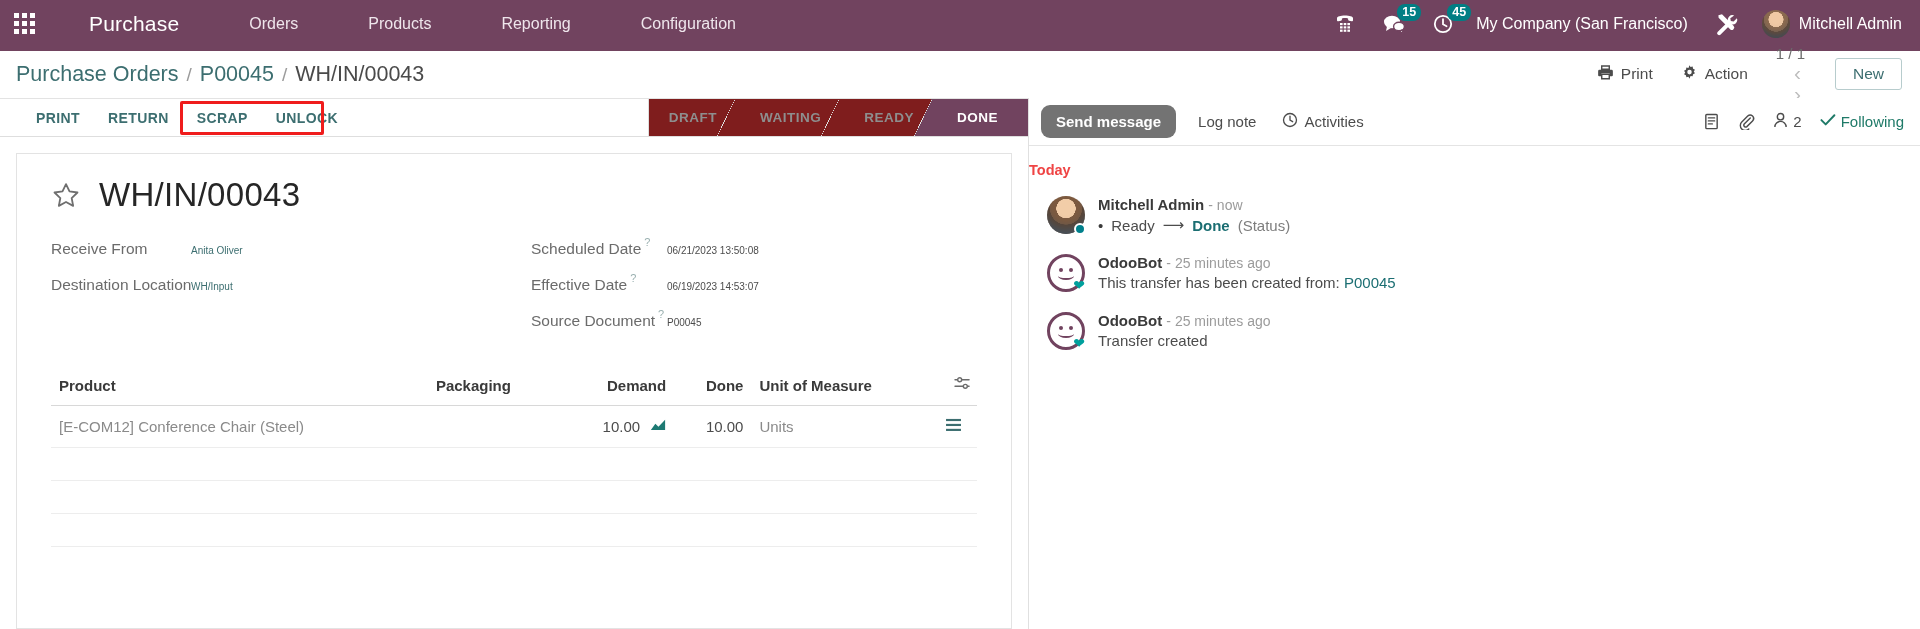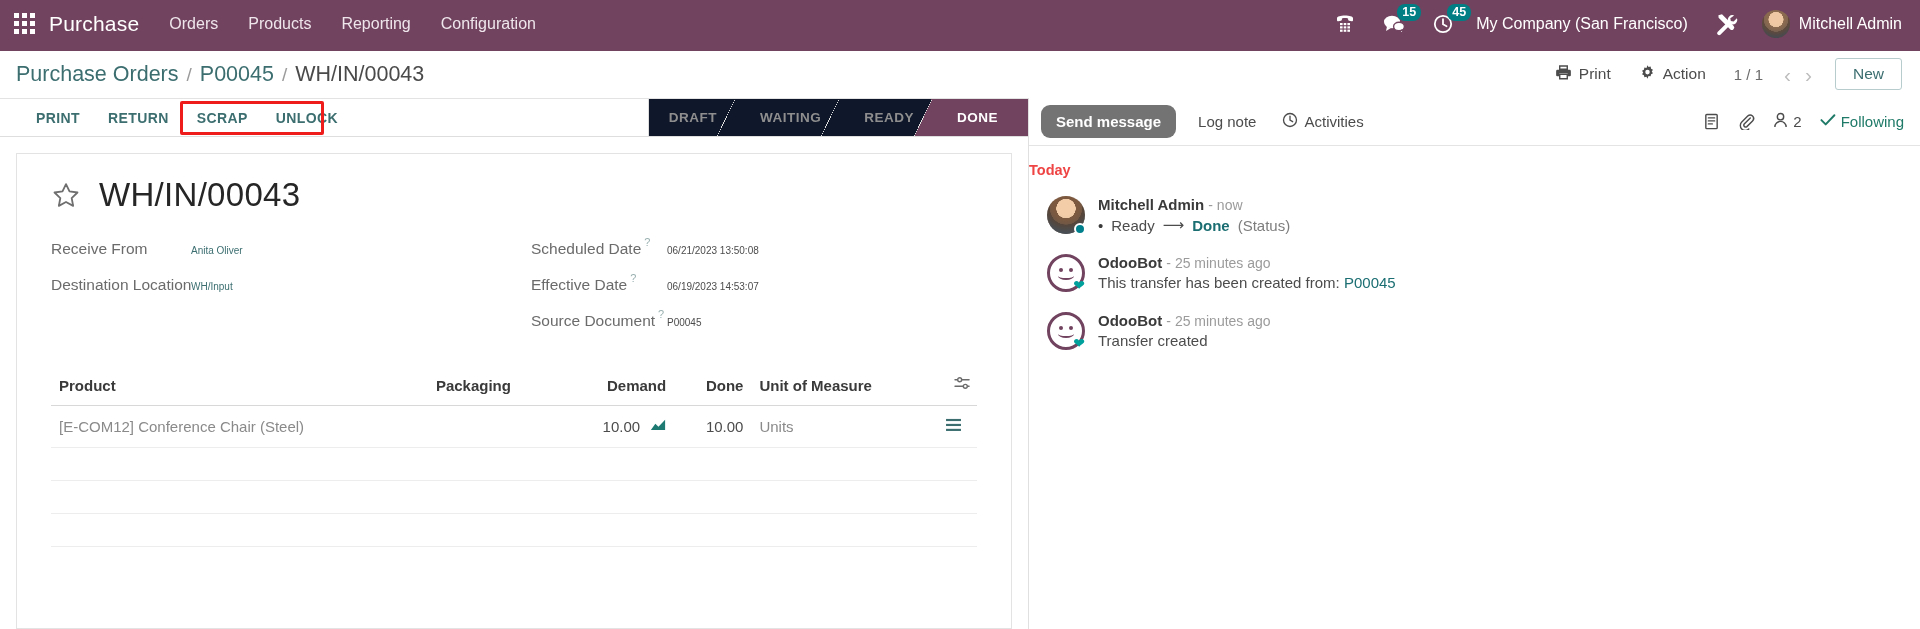--- a/index.html
+++ b/index.html
@@ -13,20 +13,21 @@
   }
   .app { width: 1920px; height: 629px; display: flex; flex-direction: column; }
 
   
   .navbar {
     height: 51px; flex: 0 0 51px;
     background: #71435f;
     display: flex; align-items: center;
     color: #ffffff;
     padding: 0 18px 4px 14px;
+    gap: 40px;
   }
   .apps-grid { display: grid; grid-template-columns: repeat(3, 5px); grid-template-rows: repeat(3, 5px);
      gap: 3px; margin-right: 14px; cursor: pointer; }
   .apps-grid i { display:block; width:5px; height:5px; background:#fff; }
   .brand { font-size: 21px; font-weight: 400; margin-right: 30px; letter-spacing: .2px; color:#fff; }
   .nav-item { font-size: 16px; color: #efe6ec; margin-right: 30px; cursor: pointer; white-space: nowrap; }
   .nav-spacer { flex: 1 1 auto; }
   .nav-right { display: flex; align-items: center; gap: 0px; }
   .nav-icon-wrap { position: relative; display:flex; align-items:center; margin-right: 26px; cursor:pointer; }
   .nav-icon-wrap.last { margin-right: 22px; }
@@ -53,21 +54,21 @@
     background: #ffffff;
     border-bottom: 1px solid #ffffff;
   }
   .cp-left { display: flex; align-items: baseline; padding-left: 16px; }
   .crumb { font-size: 21.5px; color: #4a4a4a; }
   .crumb.link { color: #3c6e70; cursor: pointer; }
   .crumb-sep { font-size: 19px; color: #9b9b9b; margin: 0 8px; }
   .cp-spacer { flex: 1 1 auto; }
   .cp-right { display: flex; align-items: center; padding-right: 0px; }
   .cp-btn { display: flex; align-items: center; gap: 7px; font-size: 15.5px; color: #4c4c4c; margin-right: 28px; cursor: pointer; }
-  .pager { display: flex; align-items: center; font-size: 15px; color: #6b6b6b; margin-right: 6px; }
+  .pager { display: flex; align-items: center; font-size: 15px; color: #6b6b6b; margin-right: 6px; flex-direction: column; }
   .pager-val { margin-right: 14px; white-space: nowrap; }
   .pager-arrow { color: #bdbdbd; font-size: 21px; padding: 0 7px; cursor: pointer; line-height: 1; }
   .new-btn {
     border: 1px solid #b7cccd; color: #3c6e70; background: #fff;
     font-size: 15.5px; padding: 6px 17px; border-radius: 3px; cursor: pointer;
     margin-left: 10px; margin-right: 18px; white-space: nowrap;
   }
 
   
   .body-split { flex: 1 1 auto; display: flex; min-height: 0; }
@@ -90,21 +91,21 @@
   }
   .sb-highlight {
     position: absolute; left: 180px; top: 2px; width: 144px; height: 34px;
     border: 3px solid #ef1c1c; border-radius: 2px; pointer-events: none;
   }
   .sb-spacer { flex: 1 1 auto; }
   .sb-states { display: flex; align-items: stretch; border-left: 1px solid #dedede; }
   .state {
     position: relative; display: flex; align-items: center;
     padding: 0 17px 0 26px; font-size: 13.5px; font-weight: 700; letter-spacing: .5px;
-    text-transform: uppercase; color: #8e8e8e; background: #0f172a; cursor: pointer; white-space: nowrap;
+    text-transform: uppercase; color: #8e8e8e; background: #7f1d1d; cursor: pointer; white-space: nowrap;
   }
   .state:first-child { padding-left: 20px; }
   .state::after {
     content: ""; position: absolute; right: -1px; top: 0; bottom: 0; width: 18px;
     background: linear-gradient(to bottom right, transparent 49.6%, #dedede 49.6%, #dedede 51.4%, transparent 51.4%);
     z-index: 2;
   }
   .state.done {
     background: #71435f; color: #ffffff; padding-right: 30px;
   }

